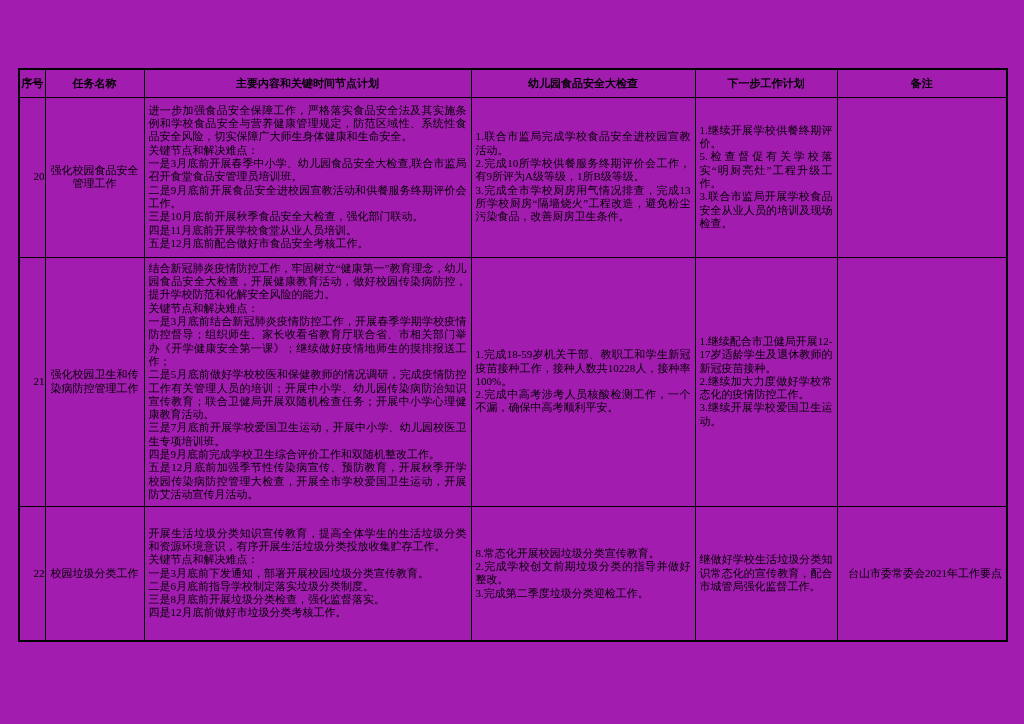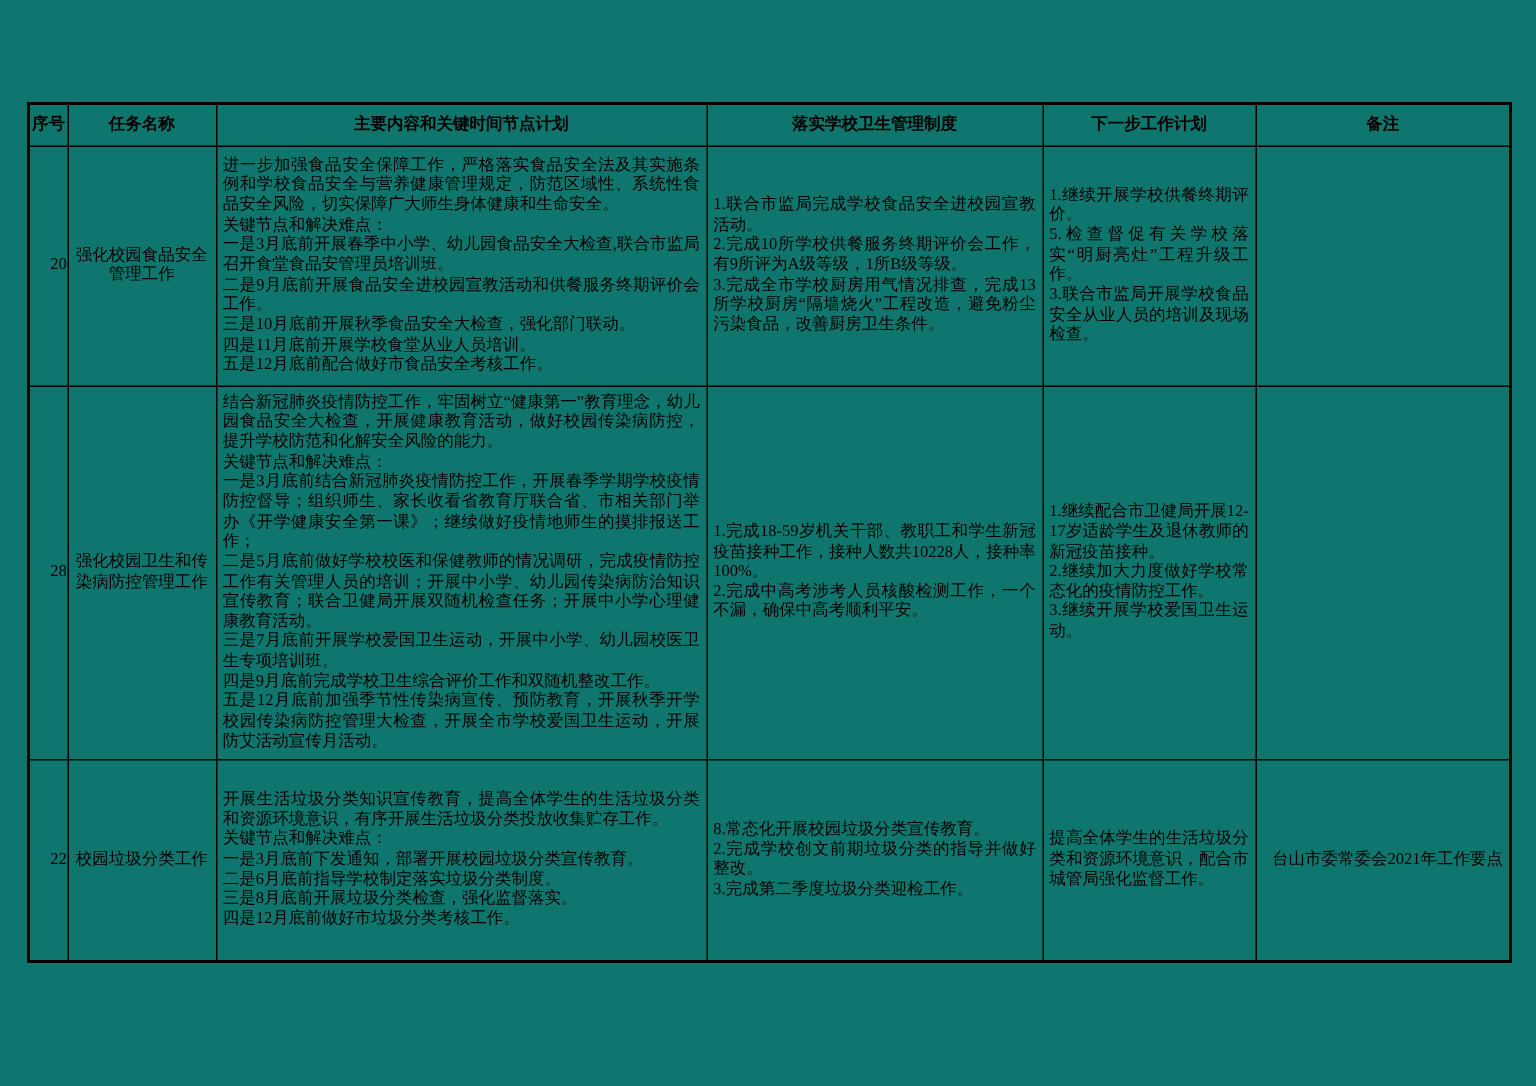--- a/index.html
+++ b/index.html
@@ -5,21 +5,21 @@
   * { margin: 0; padding: 0; box-sizing: border-box; }
   html, body {
     width: 1024px; height: 724px;
     background: #ffffff;
     font-family: "Liberation Serif", "DejaVu Serif", serif;
     color: #000;
   }
   .page {
     position: relative;
     width: 1024px; height: 724px;
-    background: #0f766e;
+    background: #a21caf;
     overflow: hidden;
   }
   table.workplan {
     position: absolute;
     left: 18px; top: 68px;
     width: 988px;
     border-collapse: collapse;
     table-layout: fixed;
     border: 2px solid #000;
   }
@@ -76,21 +76,21 @@
       <col style="width:327px">
       <col style="width:224px">
       <col style="width:142px">
       <col style="width:170px">
     </colgroup>
     <thead>
       <tr>
         <th>序号</th>
         <th>任务名称</th>
         <th>主要内容和关键时间节点计划</th>
-        <th>落实学校卫生管理制度</th>
+        <th>幼儿园食品安全大检查</th>
         <th>下一步工作计划</th>
         <th>备注</th>
       </tr>
     </thead>
     <tbody id="rows">
         <tr style="height: 160px;">
           <td class="c-num">20</td>
           <td class="c-task">强化校园食品安全管理工作</td>
           <td class="c-content">
             <div class="para">进一步加强食品安全保障工作，严格落实食品安全法及其实施条例和学校食品安全与营养健康管理规定，防范区域性、系统性食品安全风险，切实保障广大师生身体健康和生命安全。</div>
@@ -107,21 +107,21 @@
             <div class="line">3.完成全市学校厨房用气情况排查，完成13所学校厨房“隔墙烧火”工程改造，避免粉尘污染食品，改善厨房卫生条件。</div>
           </td>
           <td class="c-next">
             <div class="line">1.继续开展学校供餐终期评价。</div>
             <div class="line">5.检查督促有关学校落实“明厨亮灶”工程升级工作。</div>
             <div class="line">3.联合市监局开展学校食品安全从业人员的培训及现场检查。</div>
           </td>
           <td class="c-remark"></td>
         </tr>
         <tr style="height: 249px;">
-          <td class="c-num">28</td>
+          <td class="c-num">21</td>
           <td class="c-task">强化校园卫生和传染病防控管理工作</td>
           <td class="c-content">
             <div class="para">结合新冠肺炎疫情防控工作，牢固树立“健康第一”教育理念，幼儿园食品安全大检查，开展健康教育活动，做好校园传染病防控，提升学校防范和化解安全风险的能力。</div>
             <div class="para"><b>关键节点和解决难点：</b></div>
             <div class="para"><b>一是</b>3月底前结合新冠肺炎疫情防控工作，开展春季学期学校疫情防控督导；组织师生、家长收看省教育厅联合省、市相关部门举办《开学健康安全第一课》；继续做好疫情地师生的摸排报送工作；</div>
             <div class="para"><b>二是</b>5月底前做好学校校医和保健教师的情况调研，完成疫情防控工作有关管理人员的培训；开展中小学、幼儿园传染病防治知识宣传教育；联合卫健局开展双随机检查任务；开展中小学心理健康教育活动。</div>
             <div class="para"><b>三是</b>7月底前开展学校爱国卫生运动，开展中小学、幼儿园校医卫生专项培训班。</div>
             <div class="para"><b>四是</b>9月底前完成学校卫生综合评价工作和双随机整改工作。</div>
             <div class="para"><b>五是</b>12月底前加强季节性传染病宣传、预防教育，开展秋季开学校园传染病防控管理大检查，开展全市学校爱国卫生运动，开展防艾活动宣传月活动。</div>
           </td>
@@ -146,19 +146,19 @@
             <div class="para"><b>二是</b>6月底前指导学校制定落实垃圾分类制度。</div>
             <div class="para"><b>三是</b>8月底前开展垃圾分类检查，强化监督落实。</div>
             <div class="para"><b>四是</b>12月底前做好市垃圾分类考核工作。</div>
           </td>
           <td class="c-progress">
             <div class="line">8.常态化开展校园垃圾分类宣传教育。</div>
             <div class="line">2.完成学校创文前期垃圾分类的指导并做好整改。</div>
             <div class="line">3.完成第二季度垃圾分类迎检工作。</div>
           </td>
           <td class="c-next">
-            <div class="line">提高全体学生的生活垃圾分类和资源环境意识，配合市城管局强化监督工作。</div>
+            <div class="line">继做好学校生活垃圾分类知识常态化的宣传教育，配合市城管局强化监督工作。</div>
           </td>
           <td class="c-remark">台山市委常委会2021年工作要点</td>
         </tr>
       </tbody>
   </table>
 </div>
 
 </body></html>

